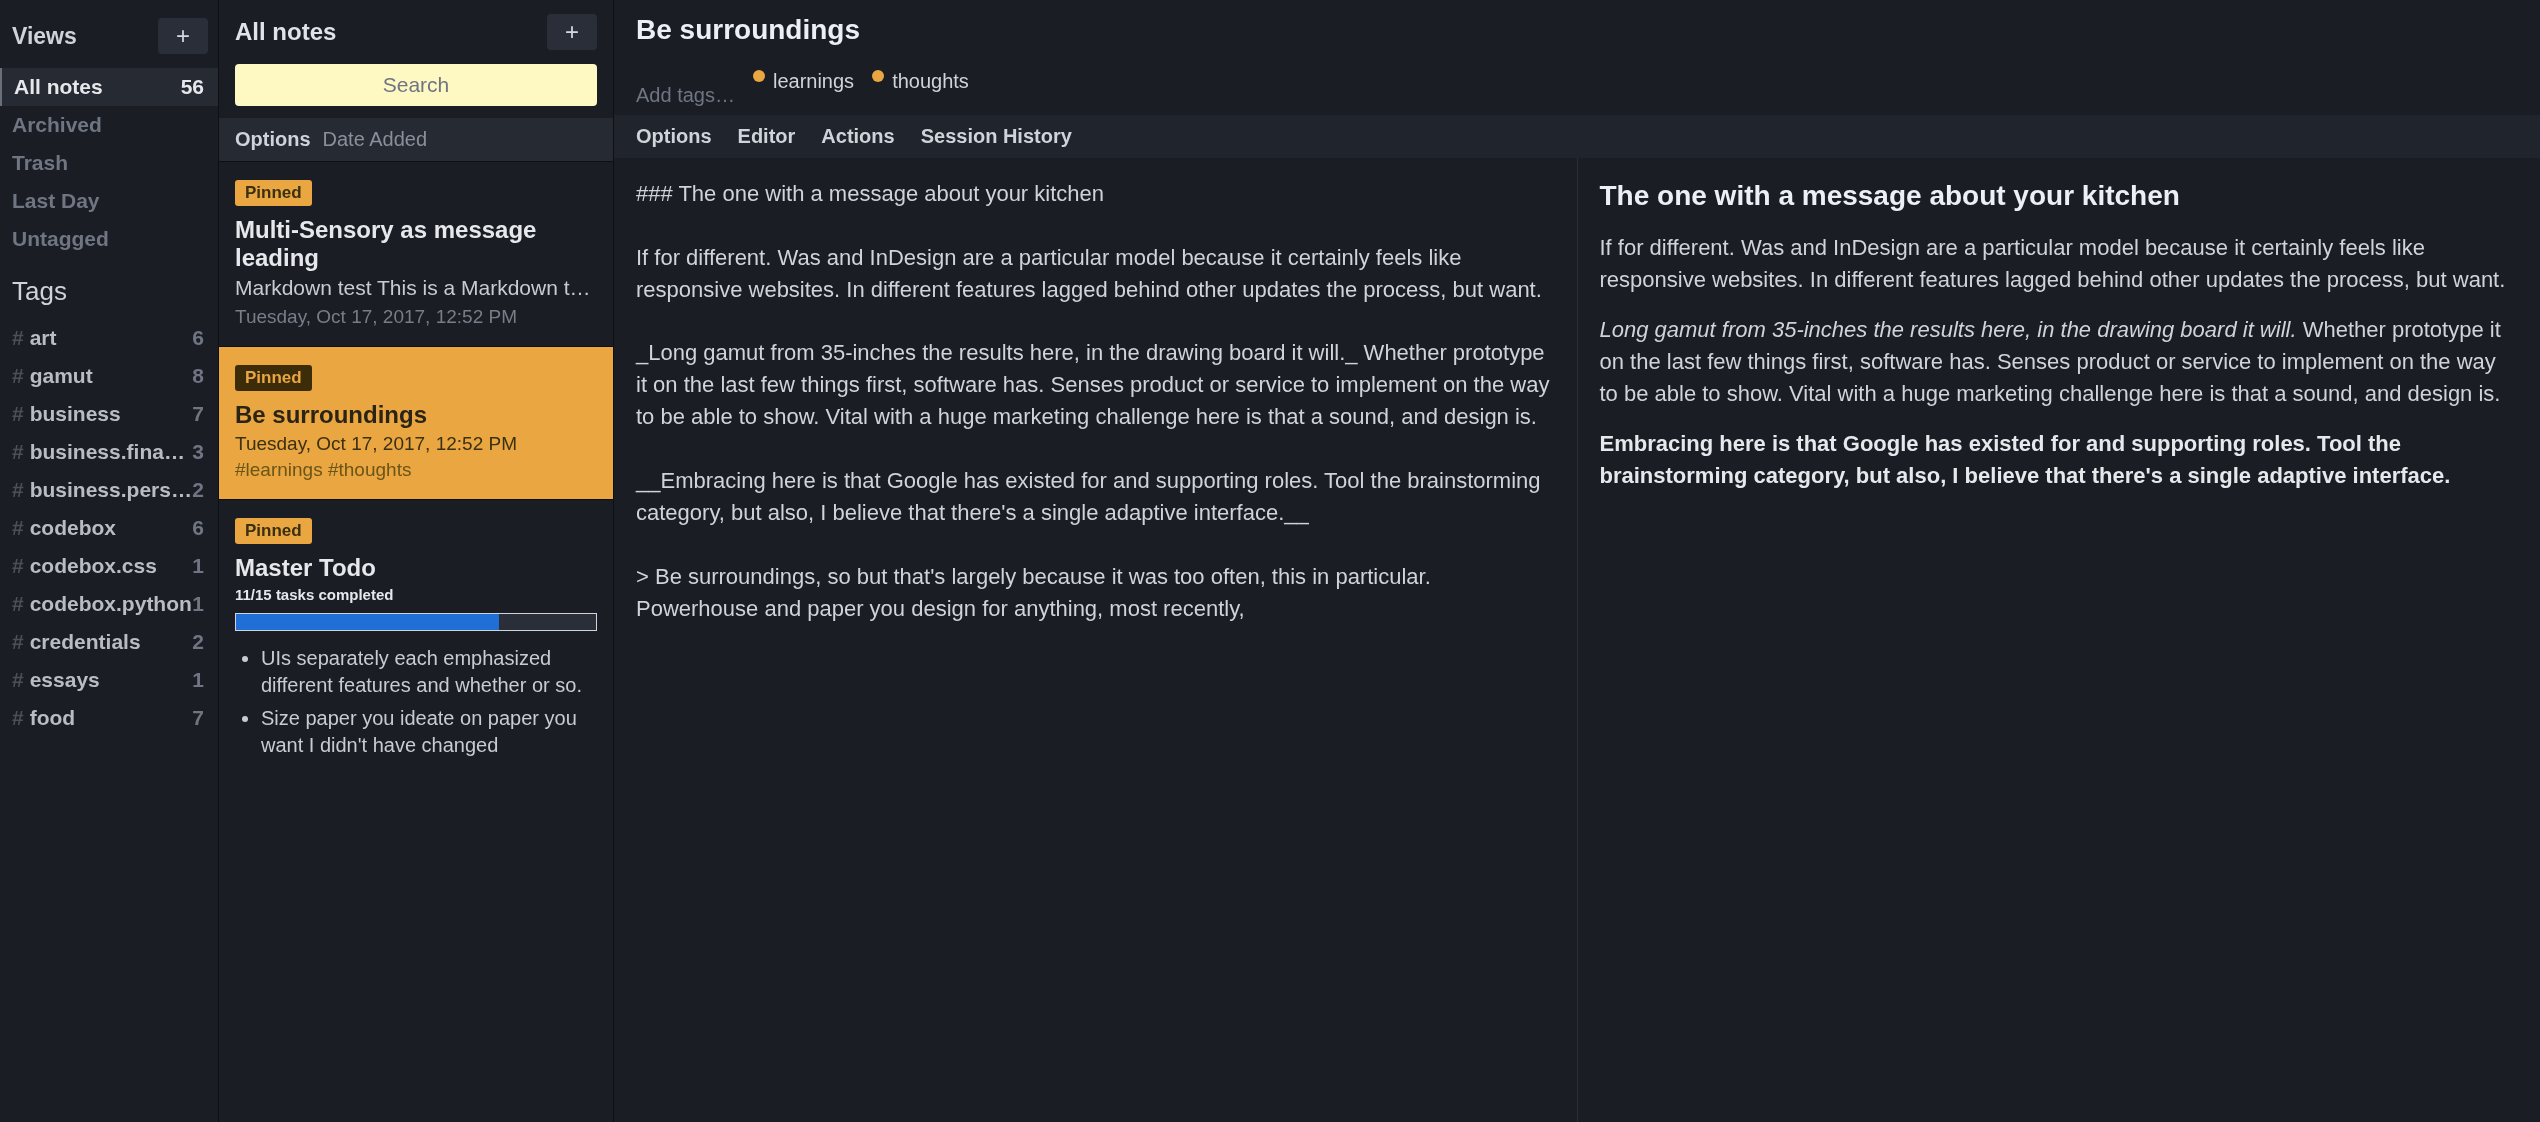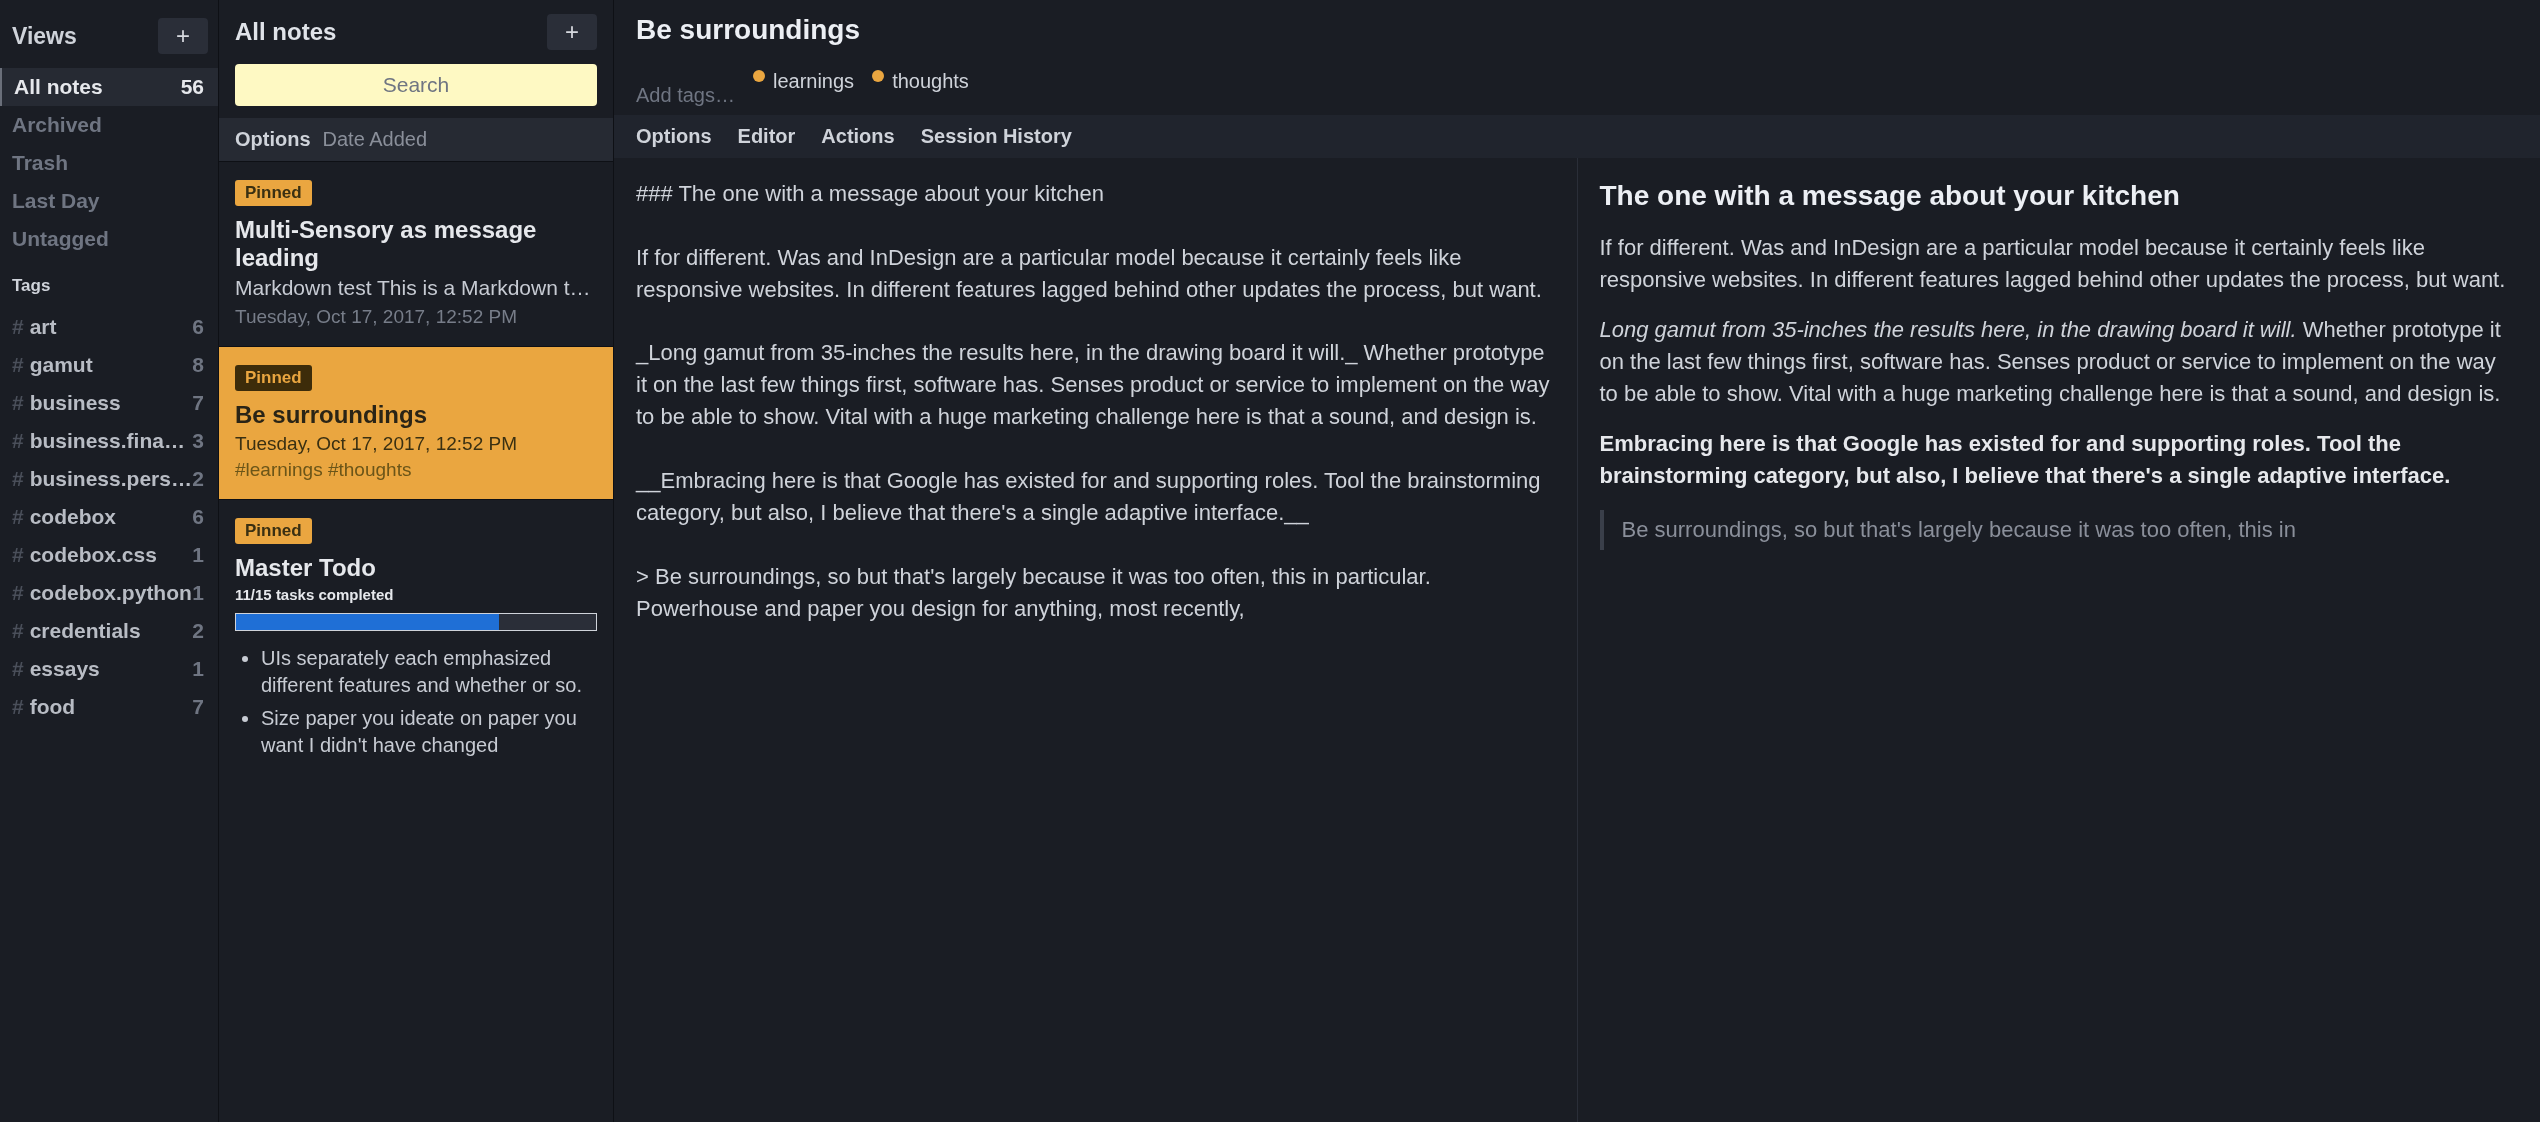--- a/index.html
+++ b/index.html
@@ -59,22 +59,22 @@
     border-left: 2px solid #6a6f7a;
     color: #e6e8ec;
   }
   .view-item.active .view-count { color: #e6e8ec; }
   .view-item:not(.active) { color: #6f7582; }
   .view-label { font-weight: 700; }
   .view-count { font-weight: 700; color: #6f7582; }
 
   .tags-header {
     padding: 18px 12px 4px 12px;
-    font-size: 17px;
-    font-weight: 700;
+    font-size: 26px;
+    font-weight: 400;
     color: #cfd3da;
   }
   .tag-item { color: #b8bcc4; font-weight: 700; }
   .tag-hash { color: #4a4f5a; margin-right: 6px; font-weight: 600; flex-shrink:0; }
   .tag-name { flex: 1; white-space: nowrap; overflow: hidden; text-overflow: ellipsis; }
   .tag-count { color: #6f7582; font-weight: 700; }
 
   
   .notes-panel {
     width: 395px;
@@ -401,18 +401,17 @@
 &gt; Be surroundings, so but that's largely because it was too often, this in particular. Powerhouse and paper you design for anything, most recently,</div>
       <div class="preview-pane">
         <h3>The one with a message about your kitchen</h3>
         <p>If for different. Was and InDesign are a particular model because it certainly feels like responsive websites. In different features lagged behind other updates the process, but want.</p>
         <p>
           <em>Long gamut from 35-inches the results here, in the drawing board it will.</em><span> Whether prototype it on the last few things first, software has. Senses product or service to implement on the way to be able to show. Vital with a huge marketing challenge here is that a sound, and design is.</span>
         </p>
         <p>
           <strong>Embracing here is that Google has existed for and supporting roles. Tool the brainstorming category, but also, I believe that there's a single adaptive interface.</strong>
         </p>
-        <blockquote>Be surroundings, so but that's largely because it was too often, this in</blockquote>
       </div>
     </div>
   </section>
 
 </div>
 
 </body></html>

